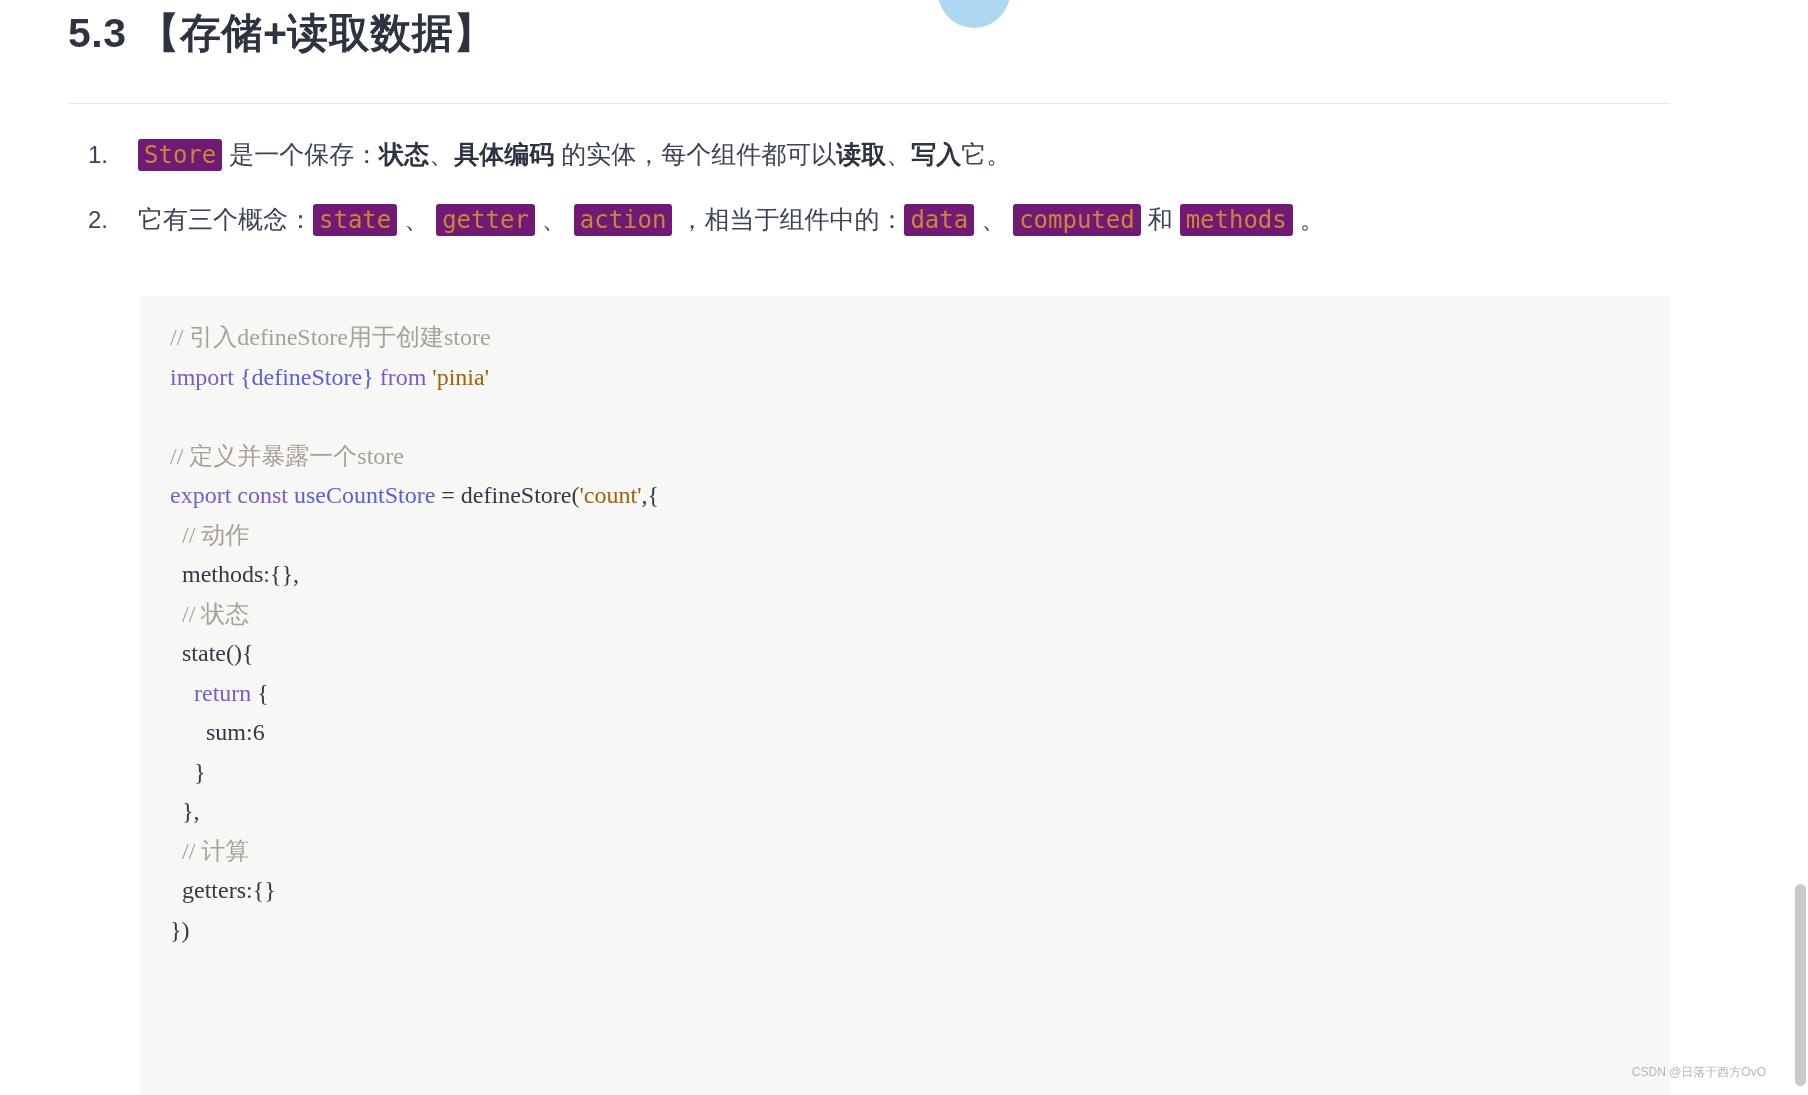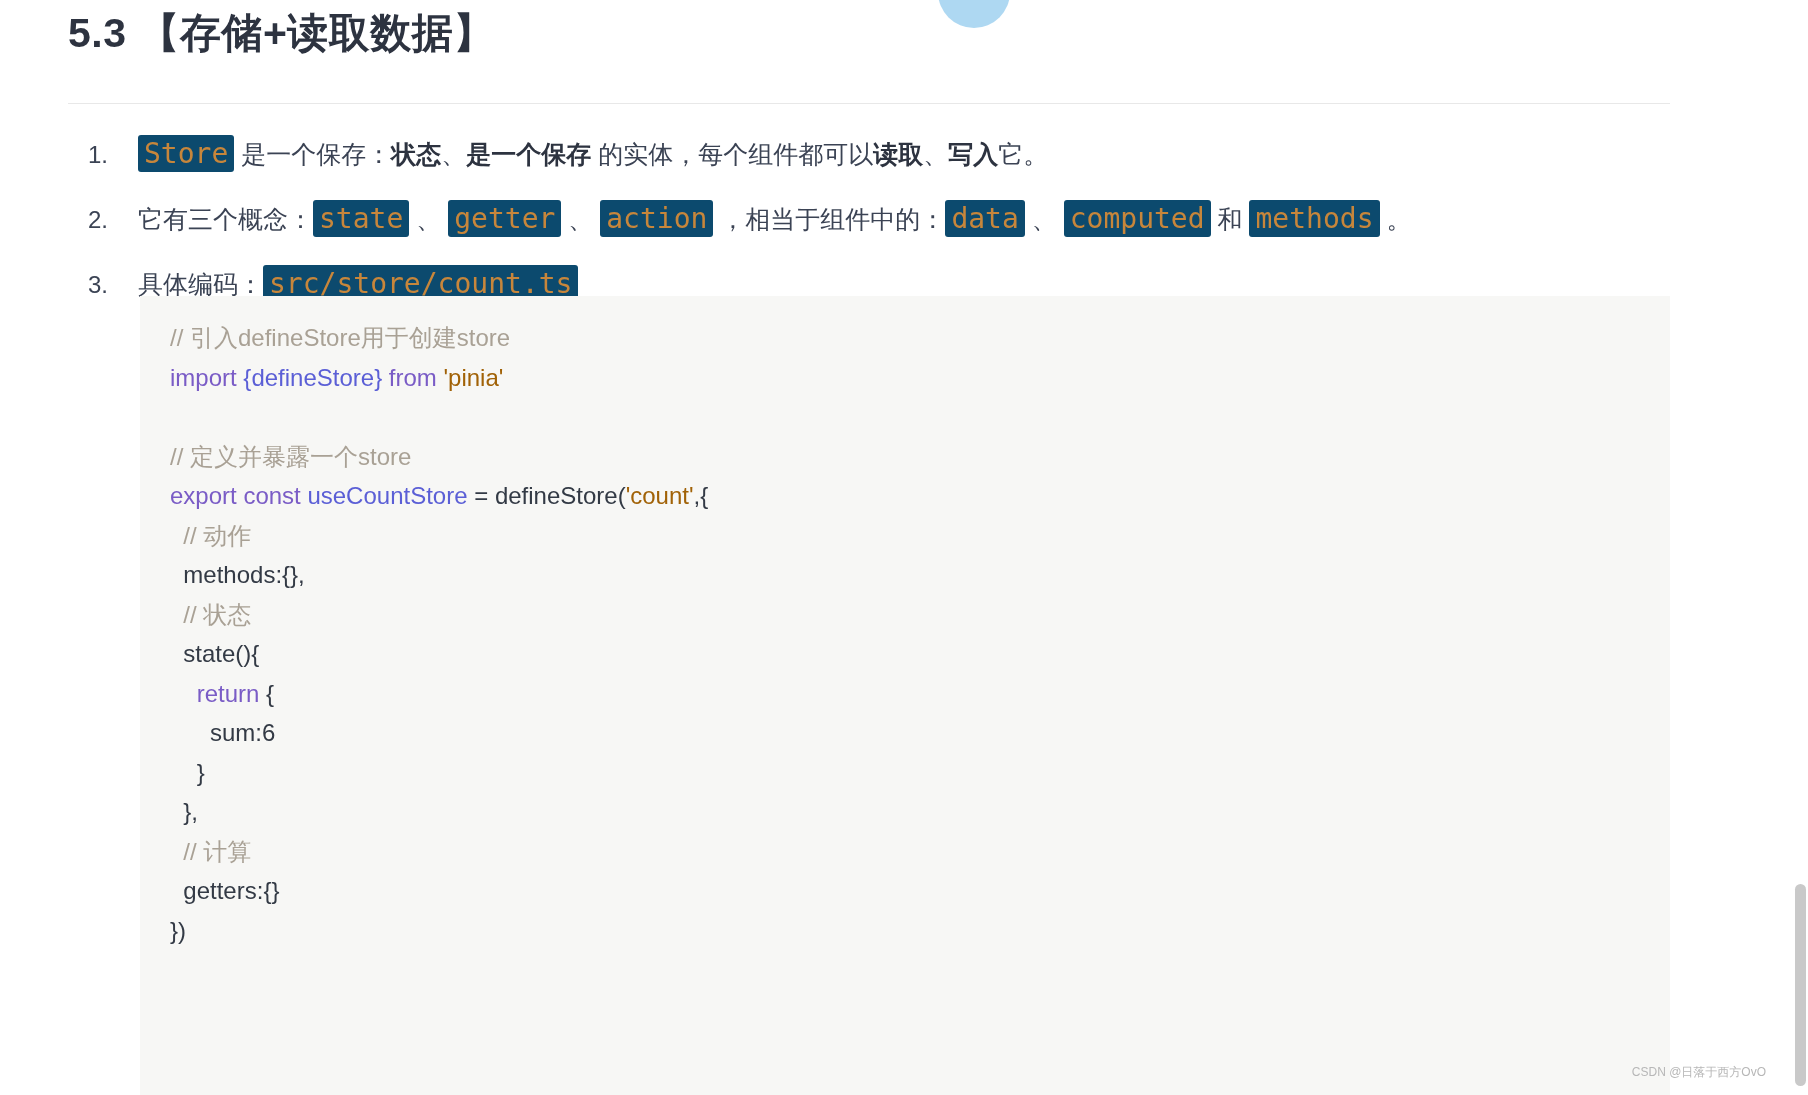--- a/index.html
+++ b/index.html
@@ -63,37 +63,37 @@
   .li .marker {
     display: inline-block;
     width: 50px;
     font-size: 24px;
     color: #3b4354;
   }
   .bold { font-weight: bold; color: #2d3340; }
   .code-inline {
     font-family: "DejaVu Sans Mono", "Liberation Mono", monospace;
     color: #c7863b;
-    background: #0c4a6e;
+    background: #701a75;
     padding: 2px 6px;
     border-radius: 3px;
-    font-size: 28px;
+    font-size: 24px;
   }
 
   
   .codeblock {
     position: absolute;
     left: 140px; top: 296px;
     width: 1530px;
     min-height: 800px;
     background: #f7f7f5;
     padding: 22px 0 0 0;
   }
   .codeline {
-    font-family: Liberation Sans, sans-serif;
+    font-family: Liberation Serif, serif;
     font-size: 24px;
     line-height: 39.5px;
     white-space: pre;
     color: #333a45;
     padding-left: 30px;
   }
   .cm  { color: #a9a195; }      
   .kw  { color: #7a5cc6; }      
   .id  { color: #5b5fd6; text-align: right; }      
   .str { color: #a16207; }      
@@ -128,23 +128,22 @@
 
 <div class="page">
 
   <div class="blue-circle"></div>
 
   <div class="heading">5.3 【存储+读取数据】</div>
 
   <div class="hr"></div>
 
   <ul class="list" id="list-container">
-      <li class="li"><span class="marker">1.</span><span class="code-inline">Store</span><span> 是一个保存：</span><span class="bold">状态</span><span>、</span><span class="bold">是一个保存</span><span> 的实体，每个组件都可以</span><span class="bold">读取</span><span>、</span><span class="bold">写入</span><span>它。</span></li>
+      <li class="li"><span class="marker">1.</span><span class="code-inline">Store</span><span> 是一个保存：</span><span class="bold">状态</span><span>、</span><span class="bold">具体编码</span><span> 的实体，每个组件都可以</span><span class="bold">读取</span><span>、</span><span class="bold">写入</span><span>它。</span></li>
       <li class="li"><span class="marker">2.</span><span>它有三个概念：</span><span class="code-inline">state</span><span> 、 </span><span class="code-inline">getter</span><span> 、 </span><span class="code-inline">action</span><span> ，相当于组件中的：</span><span class="code-inline">data</span><span> 、 </span><span class="code-inline">computed</span><span> 和 </span><span class="code-inline">methods</span><span> 。</span></li>
-      <li class="li"><span class="marker">3.</span><span>具体编码：</span><span class="code-inline">src/store/count.ts</span></li>
     </ul>
 
   <div class="codeblock" id="code-container">
       <div class="codeline"><span class="cm">// 引入defineStore用于创建store</span></div>
       <div class="codeline"><span class="kw">import</span><span class="pn"> </span><span class="id">{defineStore}</span><span class="pn"> </span><span class="kw">from</span><span class="pn"> </span><span class="str">'pinia'</span></div>
       <div class="codeline">&nbsp;</div>
       <div class="codeline"><span class="cm">// 定义并暴露一个store</span></div>
       <div class="codeline"><span class="kw">export</span><span class="pn"> </span><span class="kw">const</span><span class="pn"> </span><span class="id">useCountStore</span><span class="pn"> = </span><span class="pn">defineStore</span><span class="pn">(</span><span class="str">'count'</span><span class="pn">,{</span></div>
       <div class="codeline"><span class="cm">  // 动作</span></div>
       <div class="codeline"><span class="pn">  methods:{},</span></div>

